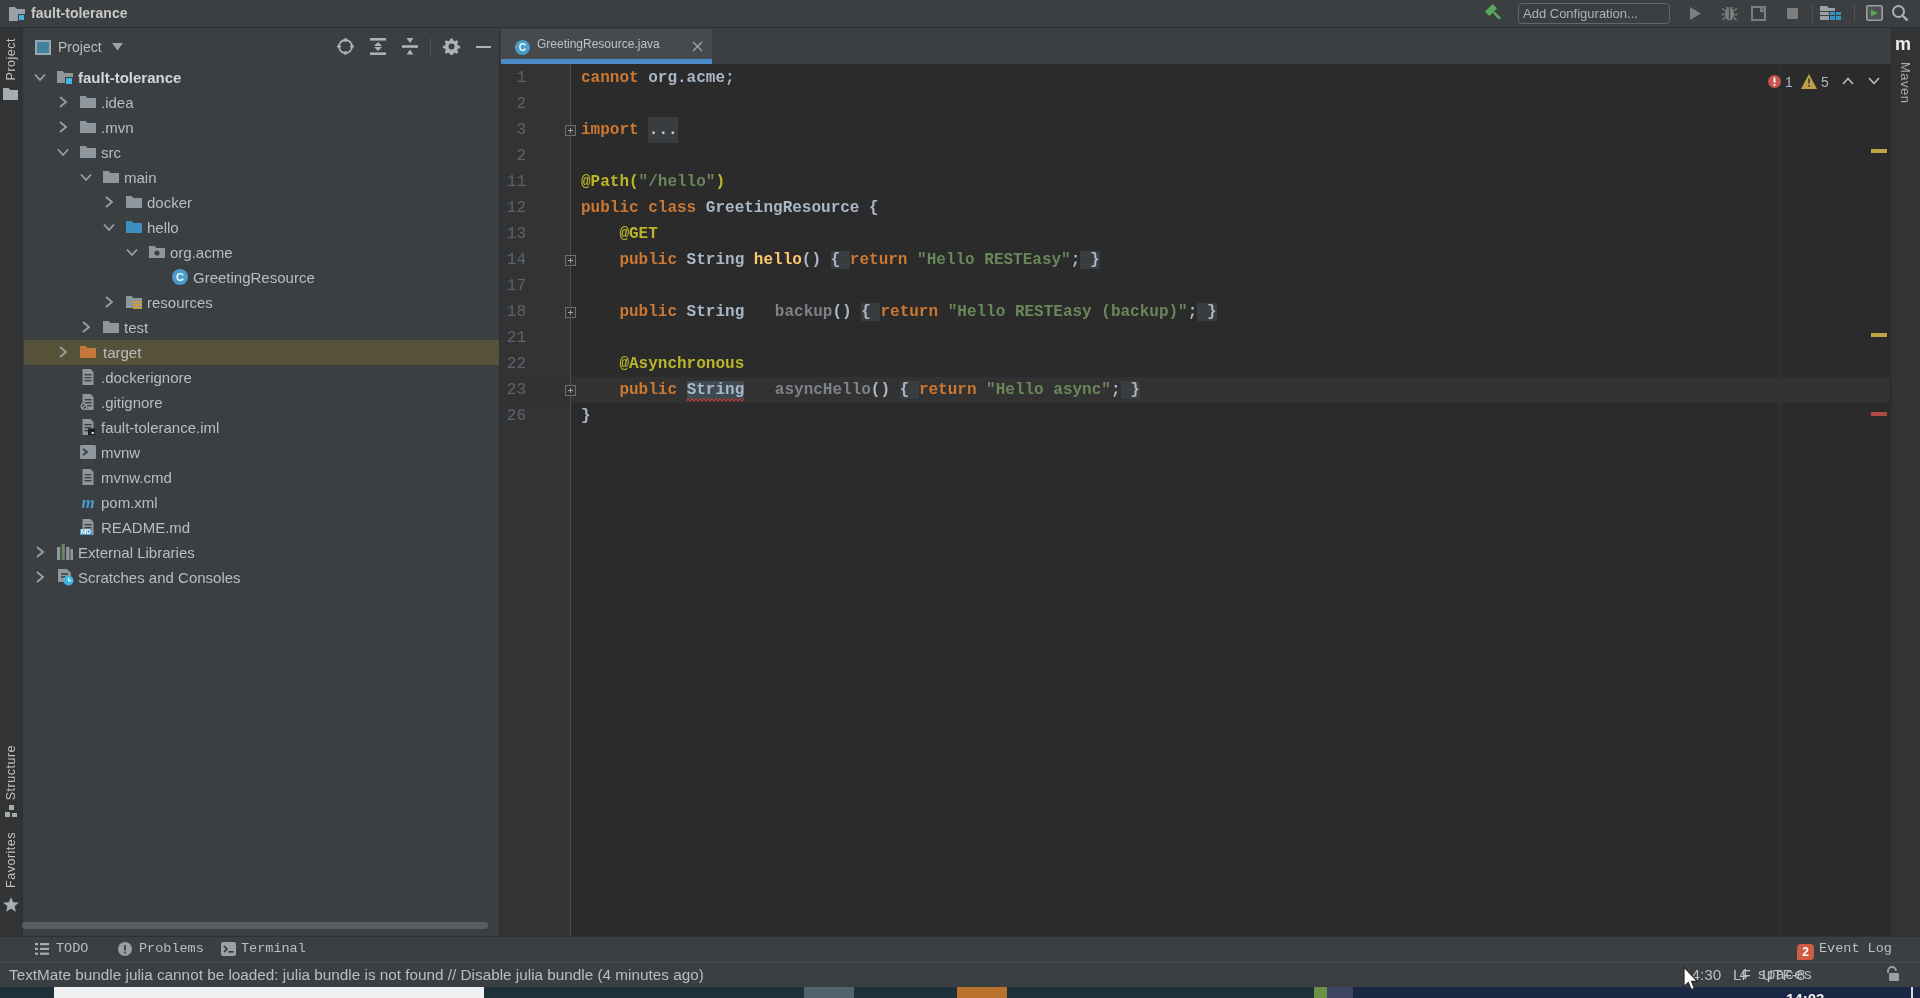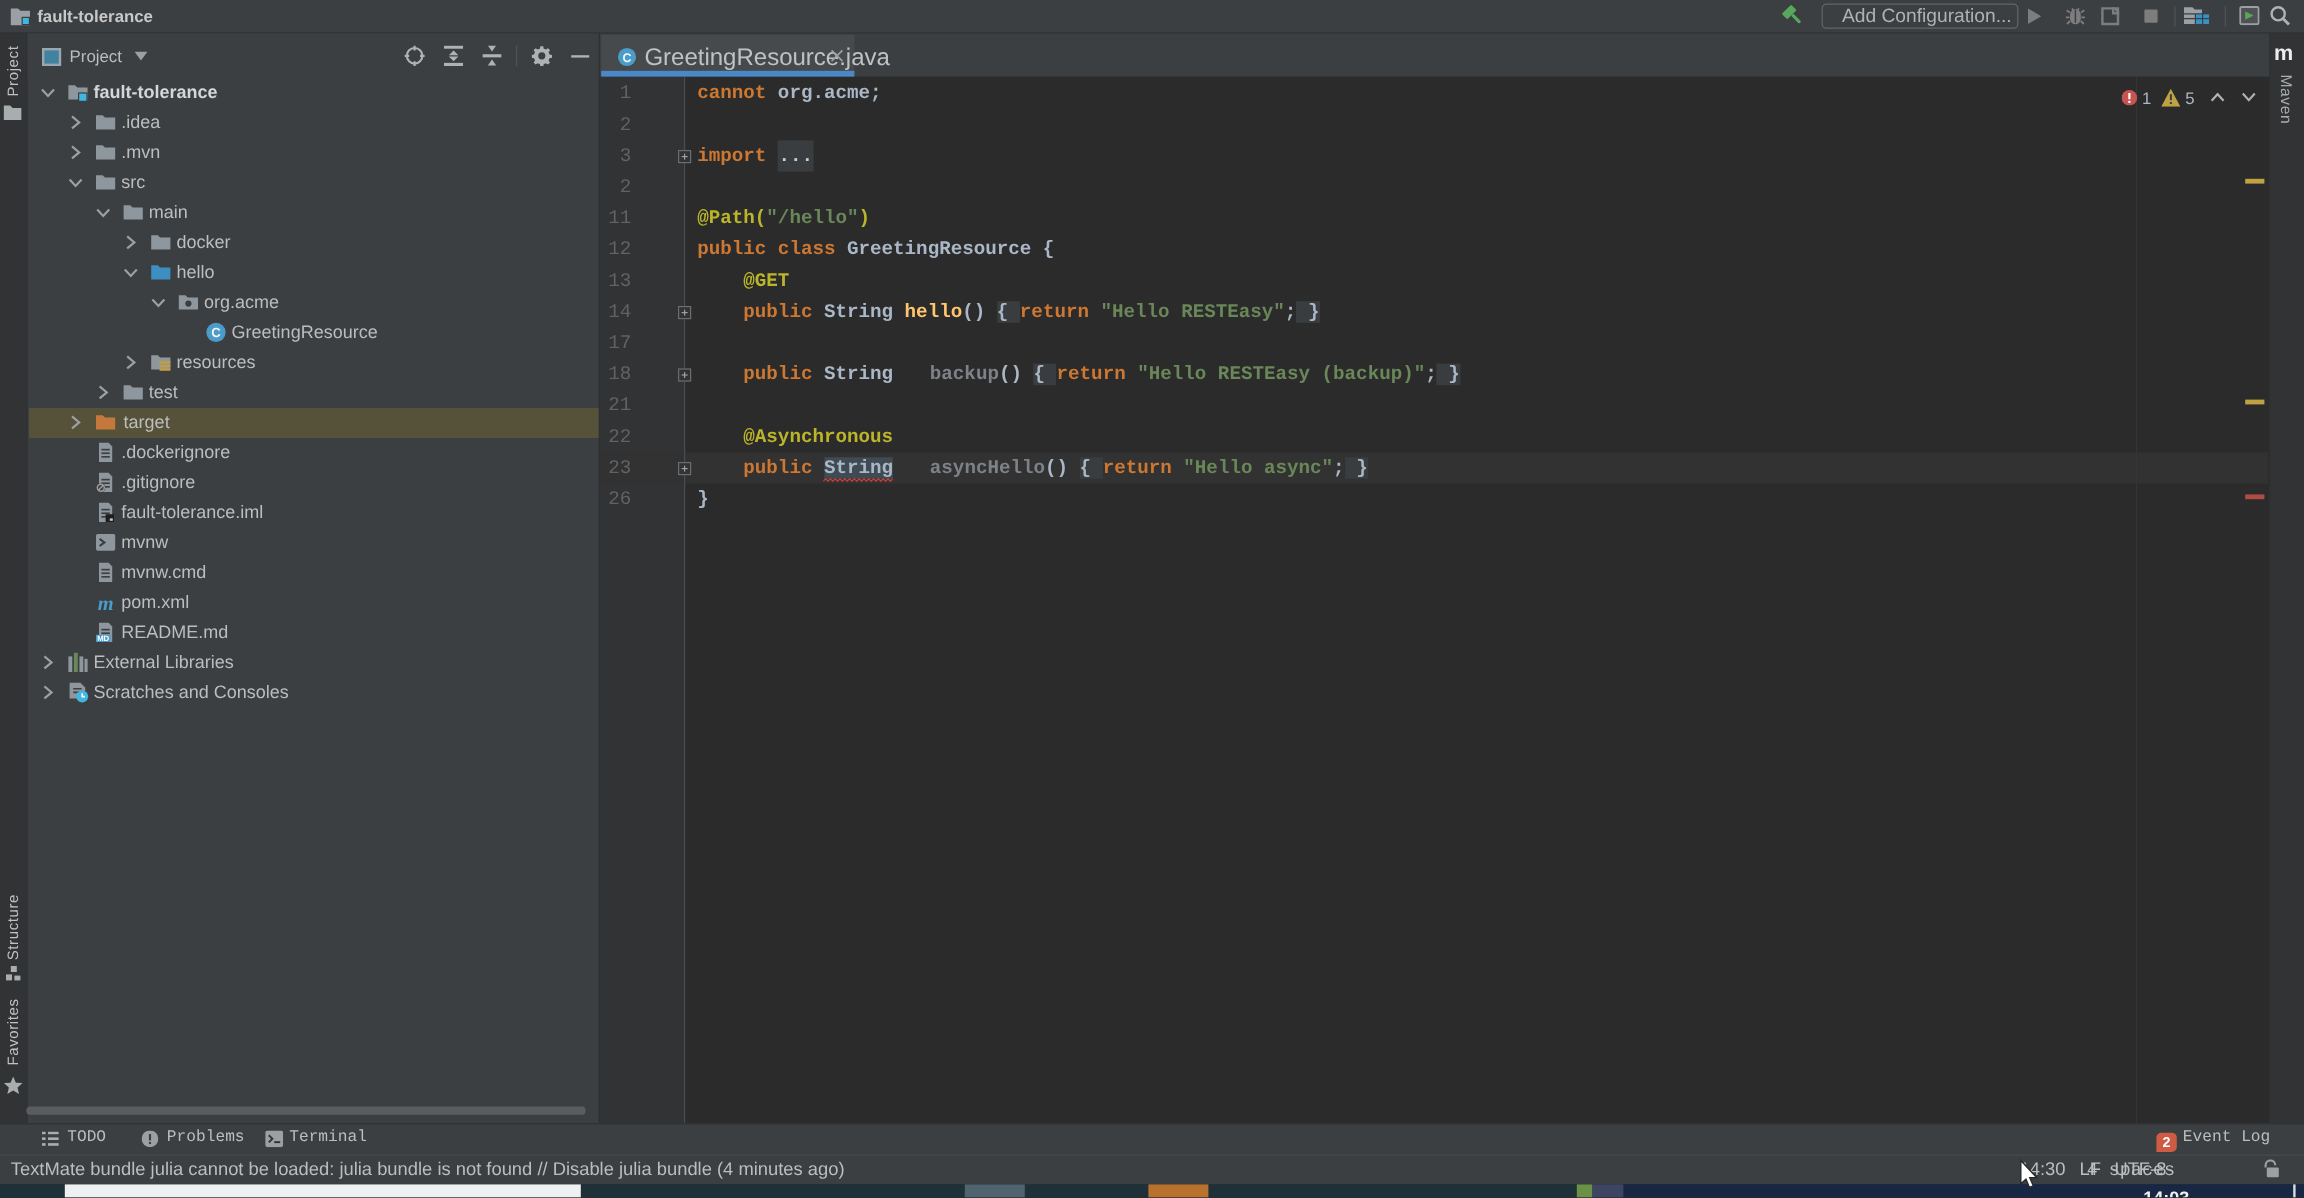--- a/index.html
+++ b/index.html
@@ -3,21 +3,21 @@
 <meta charset="utf-8">
 <style>
   html,body{margin:0;padding:0;}
   body{width:1920px;height:998px;position:relative;overflow:hidden;background:#2B2B2B;
        font-family:"Liberation Sans",sans-serif;-webkit-font-smoothing:antialiased;}
   .abs{position:absolute;}
   
   #titlebar{left:0;top:0;width:1920px;height:28px;background:#3C3F41;border-bottom:1px solid #2E3133;box-sizing:border-box;}
   #title-text{left:31px;top:5px;font-size:14px;font-weight:bold;color:#C8C8C8;}
   #addconf{left:1518px;top:3px;width:146px;height:19px;border:1px solid #646567;border-radius:4px;
-           color:#AFB1B3;font-size:16px;line-height:19px;padding-left:16px;}
+           color:#AFB1B3;font-size:13px;line-height:19px;padding-left:4px;}
   .tsep{top:5px;width:1px;height:17px;background:#505254;}
   
   #lstripe{left:0;top:28px;width:23px;height:908px;background:#313335;border-right:1px solid #2E3133;box-sizing:border-box;}
   #rstripe{left:1891px;top:28px;width:29px;height:908px;background:#313335;border-left:1px solid #2E3133;box-sizing:border-box;}
   .vtextup{transform:rotate(180deg);writing-mode:vertical-rl;color:#BFC1C3;font-size:12.5px;letter-spacing:0.5px;}
   .vtextdn{writing-mode:vertical-rl;color:#BFC1C3;font-size:12.5px;letter-spacing:0.5px;}
   
   #proj{left:23px;top:28px;width:476px;height:908px;background:#3C3F41;overflow:hidden;}
   #projhead{left:23px;top:28px;width:476px;height:35px;background:#3C3F41;}
   #proj-label{left:58px;top:39px;font-size:14px;color:#BBBDBF;}
@@ -26,21 +26,21 @@
   .sel{background:linear-gradient(to right,transparent 24px,#565239 24px);}
   .boldw{font-weight:bold;color:#D4D6D8;}
   .path{color:#6B6E70;}
   .ticon{position:absolute;top:3px;width:18px;height:18px;}
   .chev{position:absolute;top:4px;width:16px;height:16px;}
   #hscroll{left:22px;top:922px;width:466px;height:7px;background:#5A5D5F;border-radius:3px;}
   
   #tabbar{left:500px;top:28px;width:1391px;height:36px;background:#3C3F41;}
   #tab{left:501px;top:29px;width:211px;height:30px;background:#474A4C;}
   #tabul{left:501px;top:59px;width:211px;height:5px;background:#4A88C7;}
-  #tabtext{left:537px;top:37px;font-size:20px;color:#BFC1C3;}
+  #tabtext{left:537px;top:37px;font-size:12px;color:#BFC1C3;}
   #gutter{left:500px;top:64px;width:71px;height:872px;background:#313335;}
   #gutline{left:570px;top:64px;width:1px;height:872px;background:#4B4E50;}
   #codearea{left:571px;top:64px;width:1319px;height:872px;background:#2B2B2B;}
   #caretrow{left:500px;top:377px;width:1390px;height:26px;background:#323232;}
   #marginguide{left:1780px;top:64px;width:1px;height:872px;background:#353535;}
   .lnum{position:absolute;left:500px;width:26px;height:26px;text-align:right;
         font-family:"Liberation Mono",monospace;font-size:16px;color:#606366;line-height:26px;}
   .cline{position:absolute;left:581px;height:26px;line-height:26px;white-space:pre;
          font-family:"Liberation Mono",monospace;font-size:16px;font-weight:bold;color:#A9B7C6;}
   .kw{color:#CC7832;}

